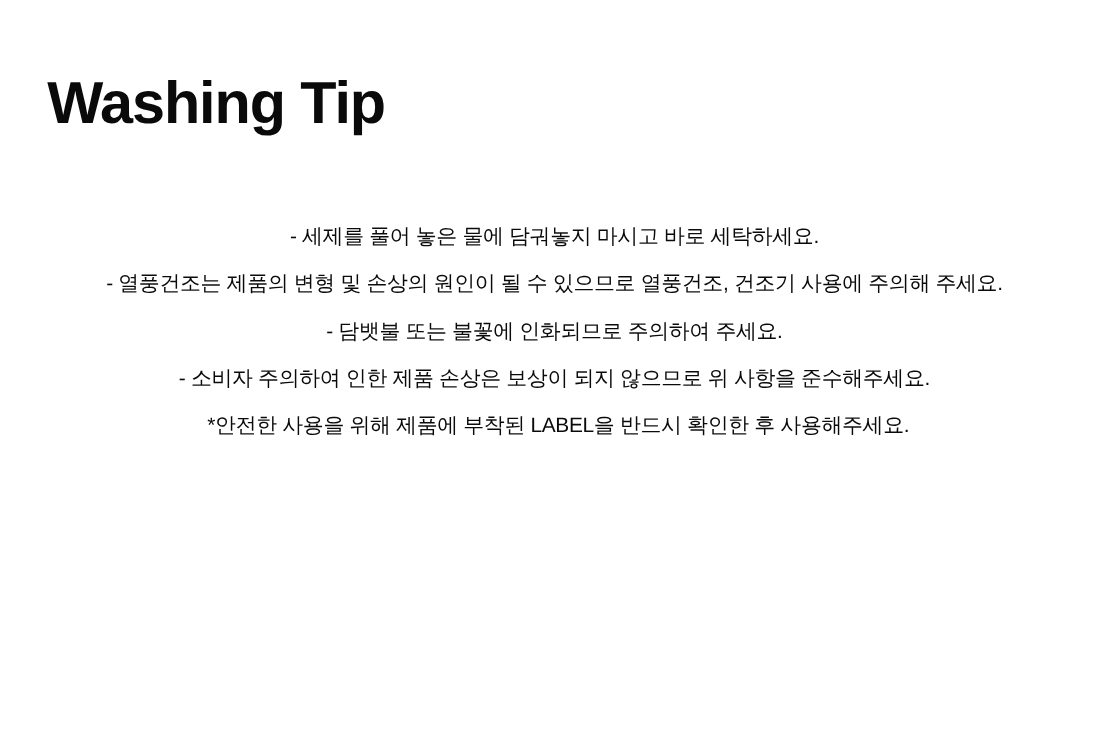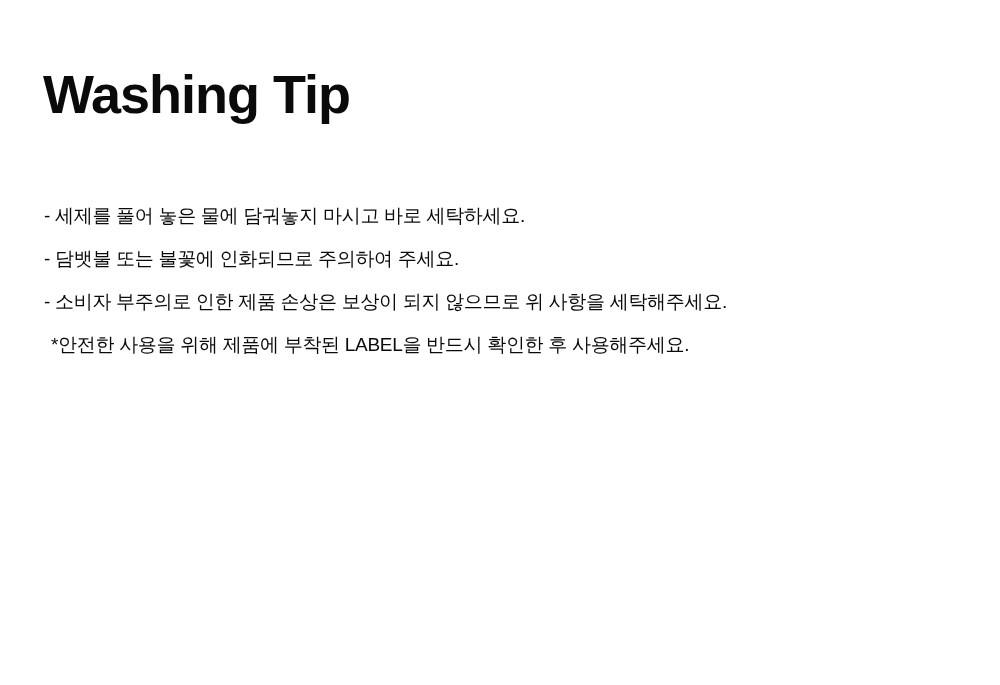--- a/index.html
+++ b/index.html
@@ -25,37 +25,39 @@
     line-height: 60px;
     font-weight: 800;
     letter-spacing: -1px;
     color: #0a0a0a;
   }
   .tips {
     position: absolute;
     left: 44px;
     top: 194px;
     width: 920px;
+    text-align: center;
   }
   .tip-line {
     font-size: 19px;
     line-height: 43px;
     font-weight: 500;
     letter-spacing: -0.3px;
     color: #0a0a0a;
     white-space: nowrap;
   }
   .tip-line.note {
     padding-left: 7px;
   }
 </style>
 </head>
 <body>
 
 <div class="page">
   <h1 class="title">Washing Tip</h1>
   <div class="tips">
       <div class="tip-line">- 세제를 풀어 놓은 물에 담궈놓지 마시고 바로 세탁하세요.</div>
+      <div class="tip-line">- 열풍건조는 제품의 변형 및 손상의 원인이 될 수 있으므로 열풍건조, 건조기 사용에 주의해 주세요.</div>
       <div class="tip-line">- 담뱃불 또는 불꽃에 인화되므로 주의하여 주세요.</div>
-      <div class="tip-line">- 소비자 부주의로 인한 제품 손상은 보상이 되지 않으므로 위 사항을 세탁해주세요.</div>
+      <div class="tip-line">- 소비자 주의하여 인한 제품 손상은 보상이 되지 않으므로 위 사항을 준수해주세요.</div>
       <div class="tip-line note">*안전한 사용을 위해 제품에 부착된 LABEL을 반드시 확인한 후 사용해주세요.</div>
     </div>
 </div>
 
 </body></html>

